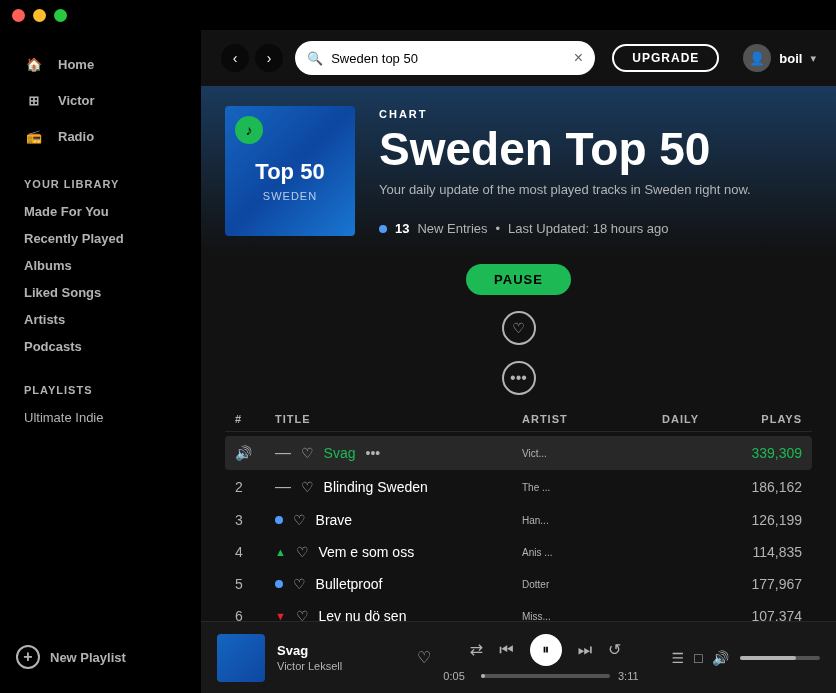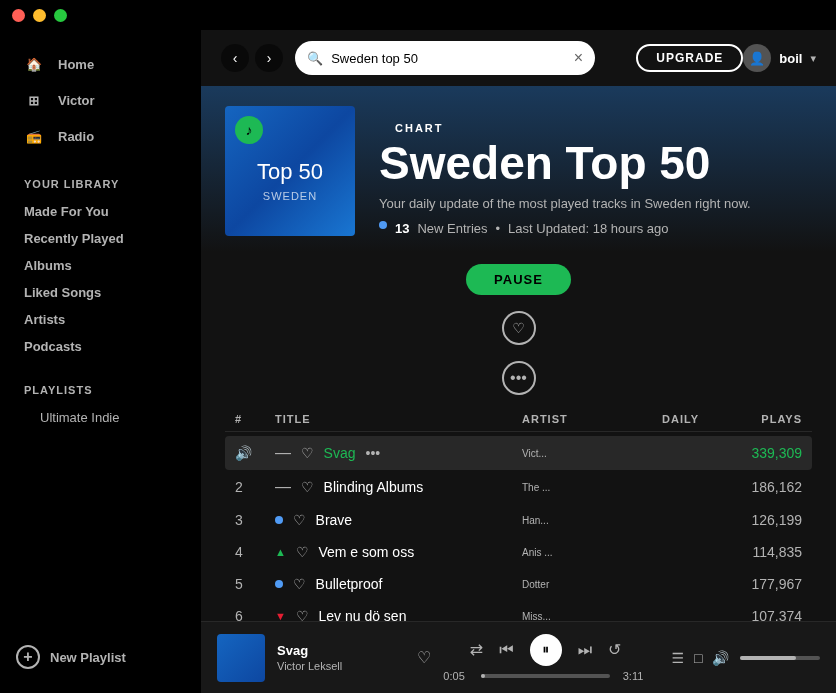--- a/index.html
+++ b/index.html
@@ -91,21 +91,21 @@
     .playlists-label {
       font-size: 11px;
       font-weight: 700;
       color: #b3b3b3;
       letter-spacing: 1px;
       text-transform: uppercase;
       padding: 16px 24px 8px;
     }
     .playlist-item {
       display: block;
-      padding: 6px 40px;
+      padding: 6px 24px;
       font-size: 13px;
       color: #b3b3b3;
       cursor: pointer;
     }
     .new-playlist-btn {
       display: flex;
       align-items: center;
       gap: 10px;
       padding: 8px 16px;
       color: #b3b3b3;
@@ -177,21 +177,21 @@
     .search-icon-svg { color: #666; font-size: 13px; }
     .search-clear {
       font-size: 16px;
       color: #666;
       cursor: pointer;
     }
     .topbar-right {
       margin-left: auto;
       display: flex;
       align-items: center;
-      gap: 0;
+      gap: 24px;
     }
     .upgrade-btn {
       background: transparent;
       border: 2px solid #fff;
       color: #fff;
       padding: 5px 18px;
       border-radius: 20px;
       font-size: 12px;
       font-weight: 700;
       cursor: pointer;
@@ -244,57 +244,56 @@
       display: flex; align-items: center; justify-content: center;
       color: #000;
       font-size: 14px;
       font-weight: 900;
       position: absolute;
       top: 10px;
       left: 10px;
     }
     .cover-title {
       font-size: 22px;
-      font-weight: 400;
+      font-weight: 700;
       color: #fff;
       text-align: center;
       line-height: 1.1;
       margin-top: 20px;
     }
     .cover-subtitle {
       font-size: 11px;
       color: rgba(255,255,255,0.7);
       margin-top: 6px;
       letter-spacing: 1px;
     }
     .playlist-info { flex: 1; }
     .chart-label {
       font-size: 11px;
       font-weight: 700;
       letter-spacing: 2px;
       color: #fff;
       text-transform: uppercase;
       margin-bottom: 6px;
-      margin-left: 16px;
     }
     .playlist-title {
       font-size: 46px;
       font-weight: 900;
       color: #fff;
       line-height: 1;
       margin-bottom: 10px;
     }
     .playlist-desc {
       font-size: 13px;
       color: #b3b3b3;
-      margin-bottom: 10px;
+      margin-bottom: 24px;
     }
     .new-entries-row {
       display: flex;
-      align-items: flex-start;
+      align-items: center;
       gap: 8px;
       font-size: 13px;
       color: #b3b3b3;
       margin-top: 8px;
     }
     .blue-dot {
       width: 8px; height: 8px;
       background: #509bf5;
       border-radius: 50%;
     }
@@ -474,21 +473,21 @@
       display: flex; align-items: center; justify-content: center;
     }
     .np-progress {
       display: flex;
       align-items: center;
       gap: 8px;
       width: 100%;
       max-width: 400px;
     }
     .np-time { font-size: 11px; color: #b3b3b3; min-width: 30px; }
-    .np-time.right { text-align: center; }
+    .np-time.right { text-align: left; }
     .progress-bar-bg {
       flex: 1;
       height: 4px;
       background: #535353;
       border-radius: 2px;
       position: relative;
     }
     .progress-bar-fill {
       height: 100%;
       background: #b3b3b3;
@@ -641,21 +640,21 @@
     <div></div>
     <div class="track-plays">339,309</div>
   </div>
           <div class="track-row">
     <div class="track-num" style="display:flex;align-items:center;gap:2px;">
               <span style="color:#b3b3b3">2</span>
             </div>
     <div class="track-title-cell">
       <span style="color:#b3b3b3">—</span>
       <span class="track-heart">♡</span>
-      <span class="track-name">Blinding Albums</span>
+      <span class="track-name">Blinding Sweden</span>
 
     </div>
     <div class="track-artist">The ...</div>
     <div></div>
     <div class="track-plays dim">186,162</div>
   </div>
           <div class="track-row">
     <div class="track-num" style="display:flex;align-items:center;gap:2px;">
               <span style="color:#b3b3b3">3</span>
             </div>

